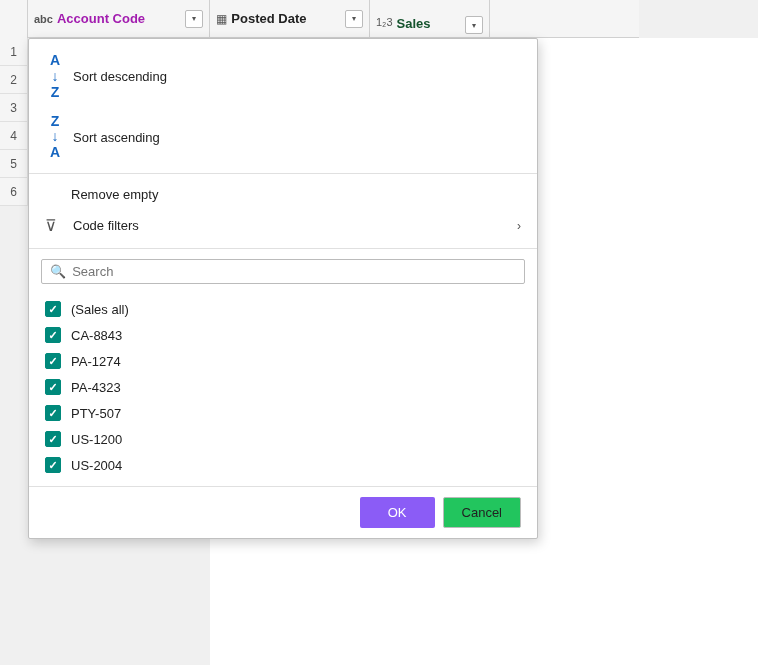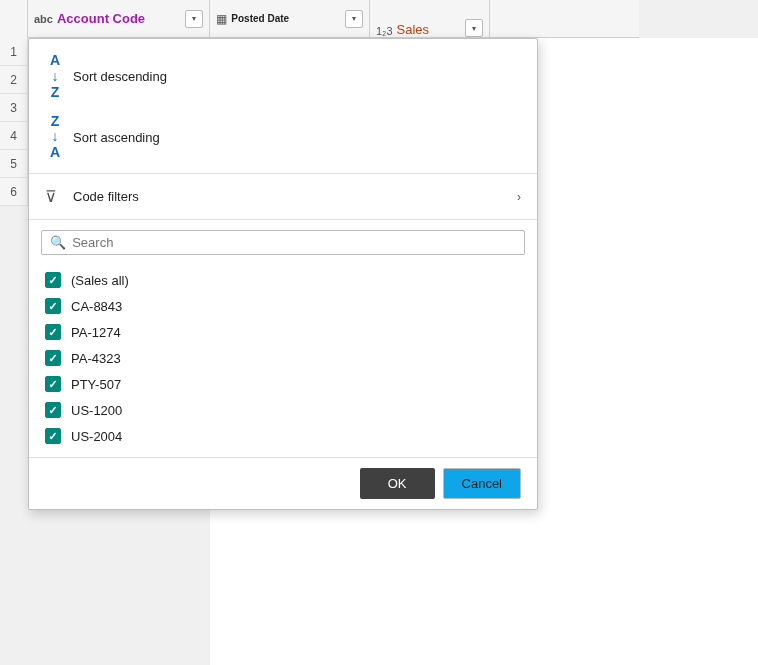--- a/index.html
+++ b/index.html
@@ -78,22 +78,22 @@
       align-items: center;
       padding: 0 6px;
       gap: 4px;
       border-right: 1px solid #d0d0d0;
       cursor: pointer;
     }
 
     .header-sales {
       width: 120px;
       display: flex;
-      align-items: flex-end;
-      padding: 0 6px;
+      align-items: flex-start;
+      padding: 16px 6px;
       gap: 4px;
       border-right: 1px solid #d0d0d0;
       cursor: pointer;
     }
 
     .icon-abc {
       font-size: 11px;
       color: #555;
       font-weight: bold;
     }
@@ -246,32 +246,32 @@
     
     .dropdown-footer {
       display: flex;
       justify-content: flex-end;
       padding: 10px 16px;
       gap: 8px;
       border-top: 1px solid #e0e0e0;
     }
 
     .btn-ok {
-      background: #404040;
+      background: #8b5cf6;
       color: #fff;
       border: none;
       padding: 7px 28px;
       font-size: 13px;
       border-radius: 2px;
       cursor: pointer;
       font-weight: 500;
     }
 
     .btn-cancel {
-      background: #0ea5e9;
+      background: #22c55e;
       color: #222;
       border: 1px solid #bbb;
       padding: 7px 18px;
       font-size: 13px;
       border-radius: 2px;
       cursor: pointer;
     }
 
     
     .rest-area {
@@ -291,27 +291,27 @@
   <div class="grid-corner"></div>
 
   <div class="header-account-code">
     <span class="icon-abc">abc</span>
     <span style="font-weight:600; font-size:13px; color:#a21caf; flex:1;">Account Code</span>
     <span class="dropdown-arrow">▾</span>
   </div>
 
   <div class="header-posted-date">
     <span class="icon-cal">▦</span>
-    <span style="font-weight:600; font-size:10px; color:#222; flex:1;">Posted Date</span>
+    <span style="font-weight:600; font-size:13px; color:#222; flex:1;">Posted Date</span>
     <span class="dropdown-arrow">▾</span>
   </div>
 
   <div class="header-sales">
     <span class="icon-123" style="font-size:11px; color:#555;">1₂3</span>
-    <span style="font-weight:400; font-size:13px; color:#c2410c; flex:1;">Sales</span>
+    <span style="font-weight:700; font-size:13px; color:#14532d; flex:1;">Sales</span>
     <span class="dropdown-arrow">▾</span>
   </div>
 </div>
 
 <div class="data-area">
   <div class="data-row">
     <div class="row-number-col">1</div>
     <div class="data-cell">US-2004</div>
   </div>
   <div class="data-row">
@@ -343,20 +343,23 @@
       <span class="sort-icon" style="font-size:14px; color:#1565c0; font-weight:600; width:20px; text-align:center;">A<br style="line-height:0">↓<br style="line-height:0">Z</span>
       <span>Sort descending</span>
     </div>
     <div class="dropdown-item">
       <span class="sort-icon" style="font-size:14px; color:#1565c0; font-weight:600; width:20px; text-align:center; line-height:1.1;">Z<br style="line-height:0">↓<br style="line-height:0">A</span>
       <span>Sort ascending</span>
     </div>
   </div>
 
   <div class="dropdown-section">
+    <div class="dropdown-item dropdown-item-noicon">
+      <span>Remove empty</span>
+    </div>
     <div class="dropdown-item">
       <span class="filter-icon" style="color:#555; font-size:16px; width:20px;">⊽</span>
       <span>Code filters</span>
       <span class="chevron-right">›</span>
     </div>
   </div>
 
   <div class="search-section">
     <div class="search-box">
       <span class="search-icon" style="font-size:13px; color:#888;">🔍</span>

